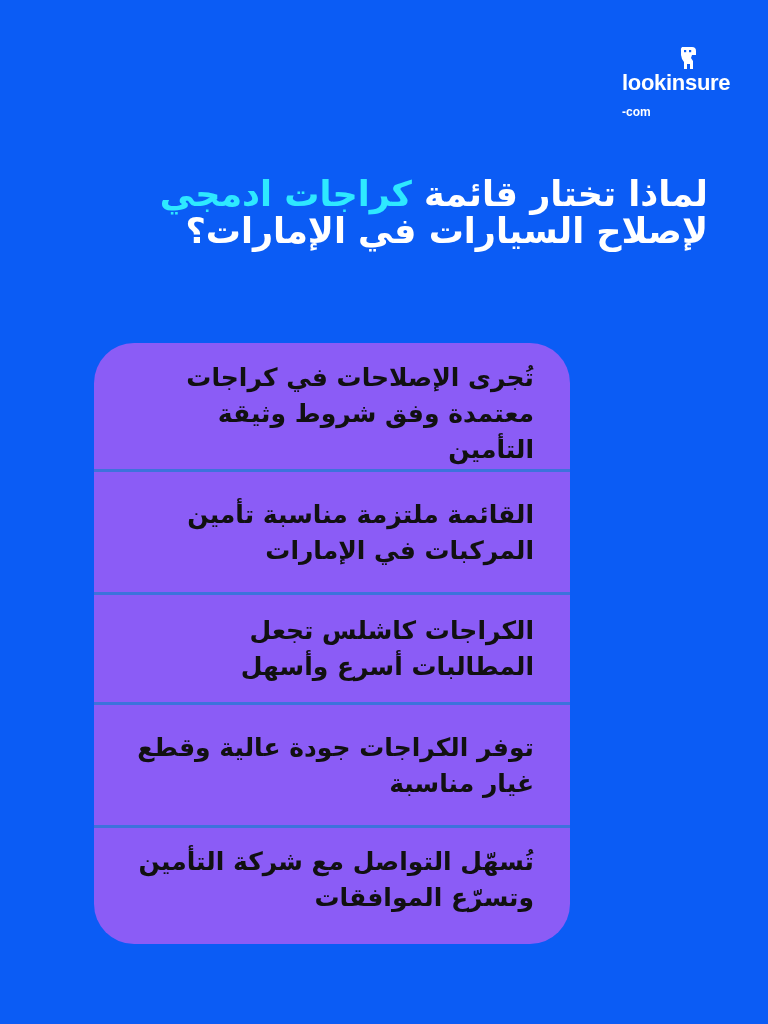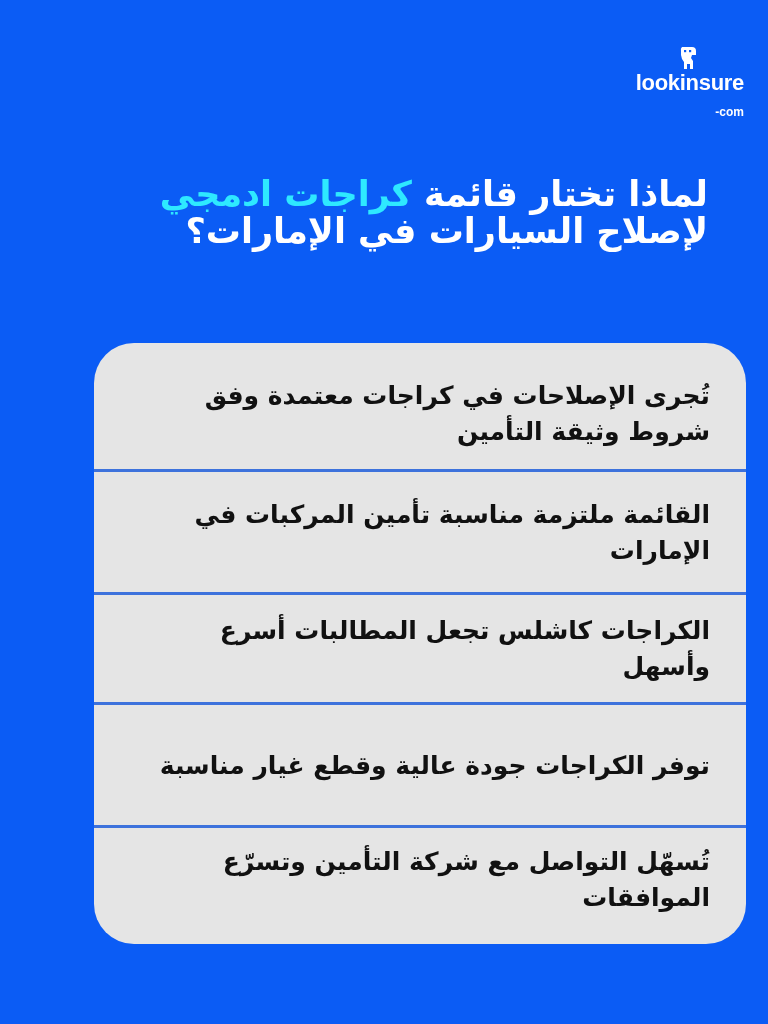--- a/index.html
+++ b/index.html
@@ -12,21 +12,21 @@
       background: #0b5cf5;
       position: relative;
       overflow: hidden;
       font-family: "DejaVu Sans", sans-serif;
     }
     .logo {
       position: absolute;
       right: 24px;
       top: 46px;
       width: 122px;
-      text-align: right;
+      text-align: left;
       color: #ffffff;
     }
     .logo-mascot {
       display: block;
       margin: 0 auto 2px auto;
       width: 22px;
       height: 24px;
       position: relative;
       left: 4px;
     }
@@ -59,23 +59,23 @@
       font-size: 35px;
       line-height: 37px;
     }
     .headline .highlight {
       color: #2ee9ff;
     }
     .card {
       position: absolute;
       left: 94px;
       top: 343px;
-      width: 652px;
+      width: 476px;
       height: 601px;
-      background: #e5e5e5;
+      background: #8b5cf6;
       border-radius: 40px;
       overflow: hidden;
       box-sizing: border-box;
     }
     .card-row {
       position: absolute;
       left: 0;
       right: 0;
       direction: rtl;
       text-align: right;

